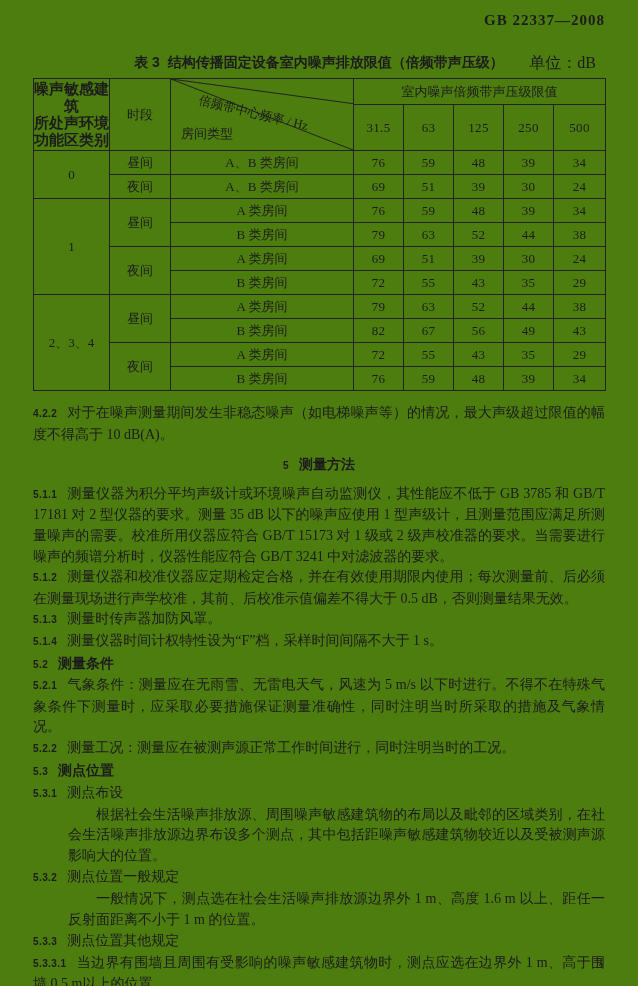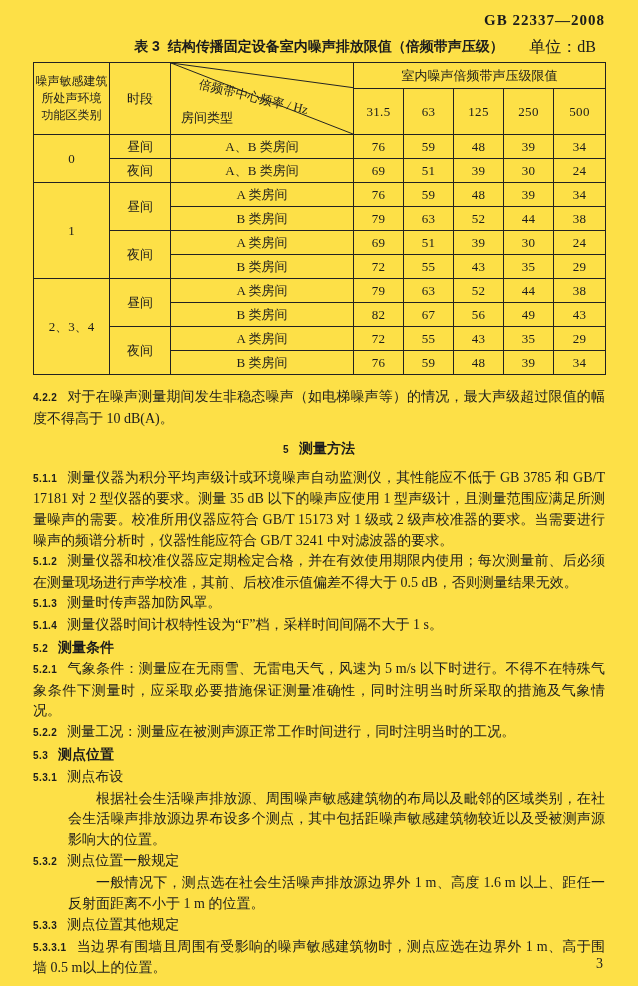--- a/index.html
+++ b/index.html
@@ -1,39 +1,39 @@
 <!DOCTYPE html>
 <html><head>
 <meta charset="utf-8">
 <style>
   * { margin:0; padding:0; box-sizing:border-box; }
   html,body { background:#e8e8e8; }
   .page {
-    width:638px; height:986px; background:#fde047; color:#1c1c1c;
+    width:638px; height:986px; background:#4d7c0f; color:#1c1c1c;
     font-family:"Liberation Serif","DejaVu Serif",serif;
     position:relative; margin:0 auto; overflow:hidden;
   }
   .inner { padding:12px 33px 0 33px; }
 
   .doc-header {
     text-align:right; font-weight:bold; font-size:15px;
     letter-spacing:1px; font-family:"Liberation Serif","DejaVu Serif",serif;
   }
 
-  .caption-row { position:relative; text-align:center; margin-top:8px; margin-bottom:6px; font-size:14px; line-height:19px; }
+  .caption-row { position:relative; text-align:center; margin-top:24px; margin-bottom:6px; font-size:14px; line-height:19px; }
   .caption-main { font-weight:bold; font-family:"Liberation Sans","DejaVu Sans",sans-serif; }
   .caption-label { margin-right:8px; }
   .unit-label { position:absolute; right:9px; top:0; font-weight:normal; font-size:16px; }
 
   table.noise { border-collapse:collapse; width:572px; table-layout:fixed; font-size:13px; }
   table.noise td { border:1px solid #222; text-align:center; vertical-align:middle; padding:0; }
   .r-h1 td { height:26px; }
   .r-h2 td { height:46px; }
   .r-data td { height:24px; }
-  .cell-category { font-size:12px; line-height:17px; }
+  .cell-category { font-size:15px; line-height:17px;font-weight:bold; }
   .cell-value { font-size:13px; letter-spacing:0.3px; }
 
   td.diag { position:relative; padding:0; }
   td.diag svg { position:absolute; left:0; top:0; width:100%; height:100%; }
   .diag-top-label {
     position:absolute; left:28px; top:13px; white-space:nowrap;
     transform:rotate(13.5deg); transform-origin:left center; font-size:12.5px;
   }
   .diag-bottom-label { position:absolute; left:10px; bottom:7px; font-size:13px; }
 

